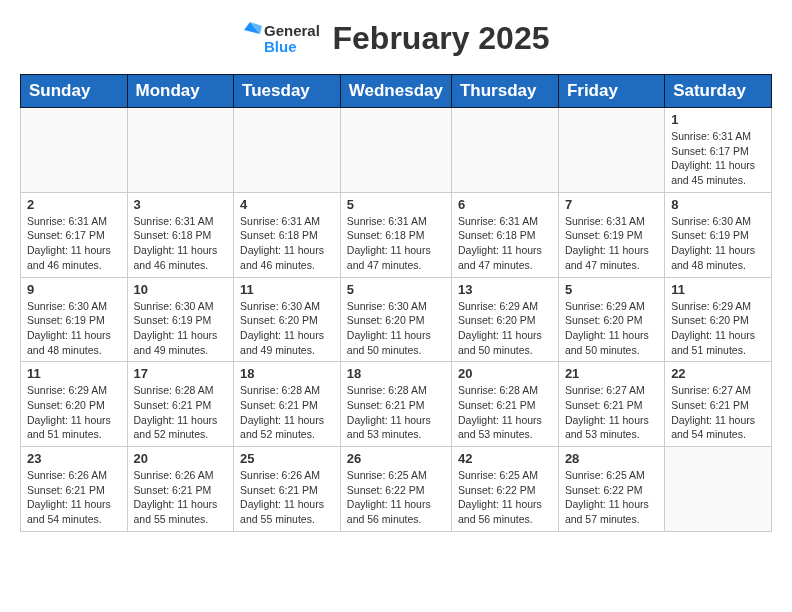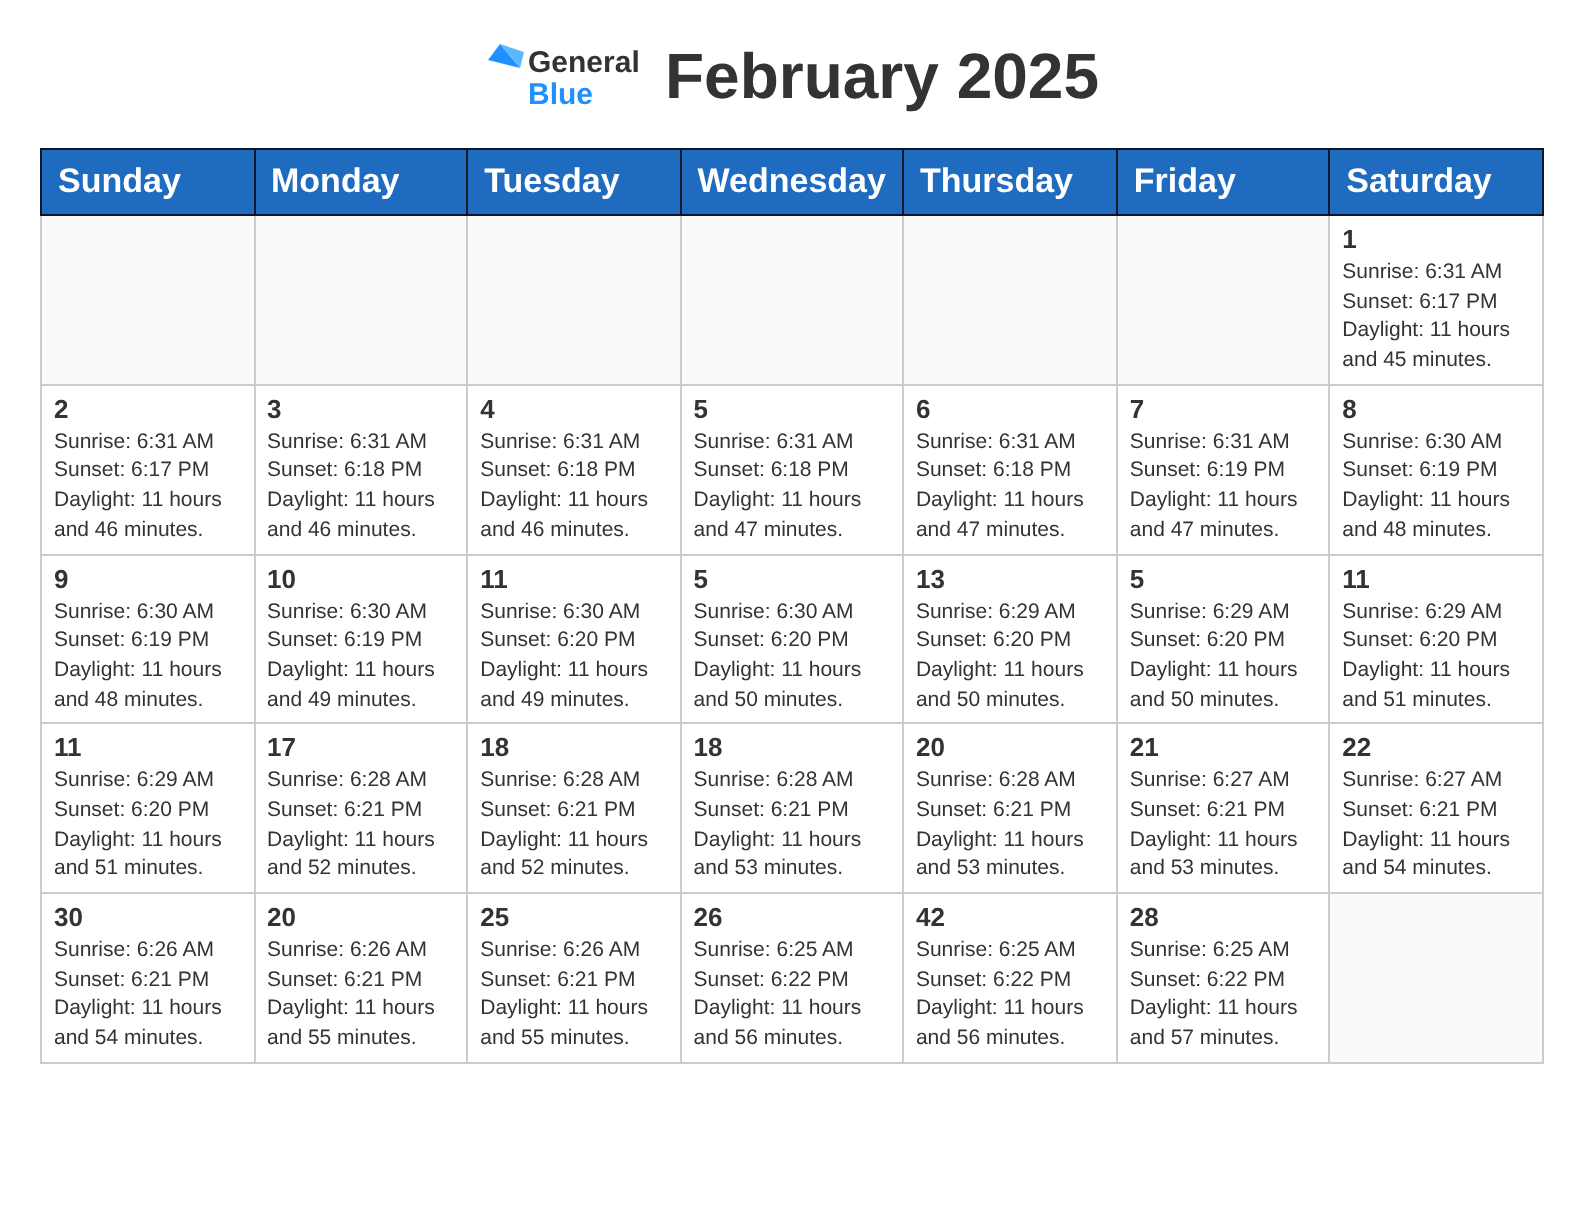--- a/index.html
+++ b/index.html
@@ -266,21 +266,21 @@
         <td>
           <div class="day-number">22</div>
           <div class="day-info" style="white-space: pre-line;">Sunrise: 6:27 AM
 Sunset: 6:21 PM
 Daylight: 11 hours
 and 54 minutes.</div>
         </td>
       </tr>
       <tr>
         <td>
-          <div class="day-number">30</div>
+          <div class="day-number">23</div>
           <div class="day-info" style="white-space: pre-line;">Sunrise: 6:26 AM
 Sunset: 6:21 PM
 Daylight: 11 hours
 and 54 minutes.</div>
         </td>
         <td>
           <div class="day-number">20</div>
           <div class="day-info" style="white-space: pre-line;">Sunrise: 6:26 AM
 Sunset: 6:21 PM
 Daylight: 11 hours

